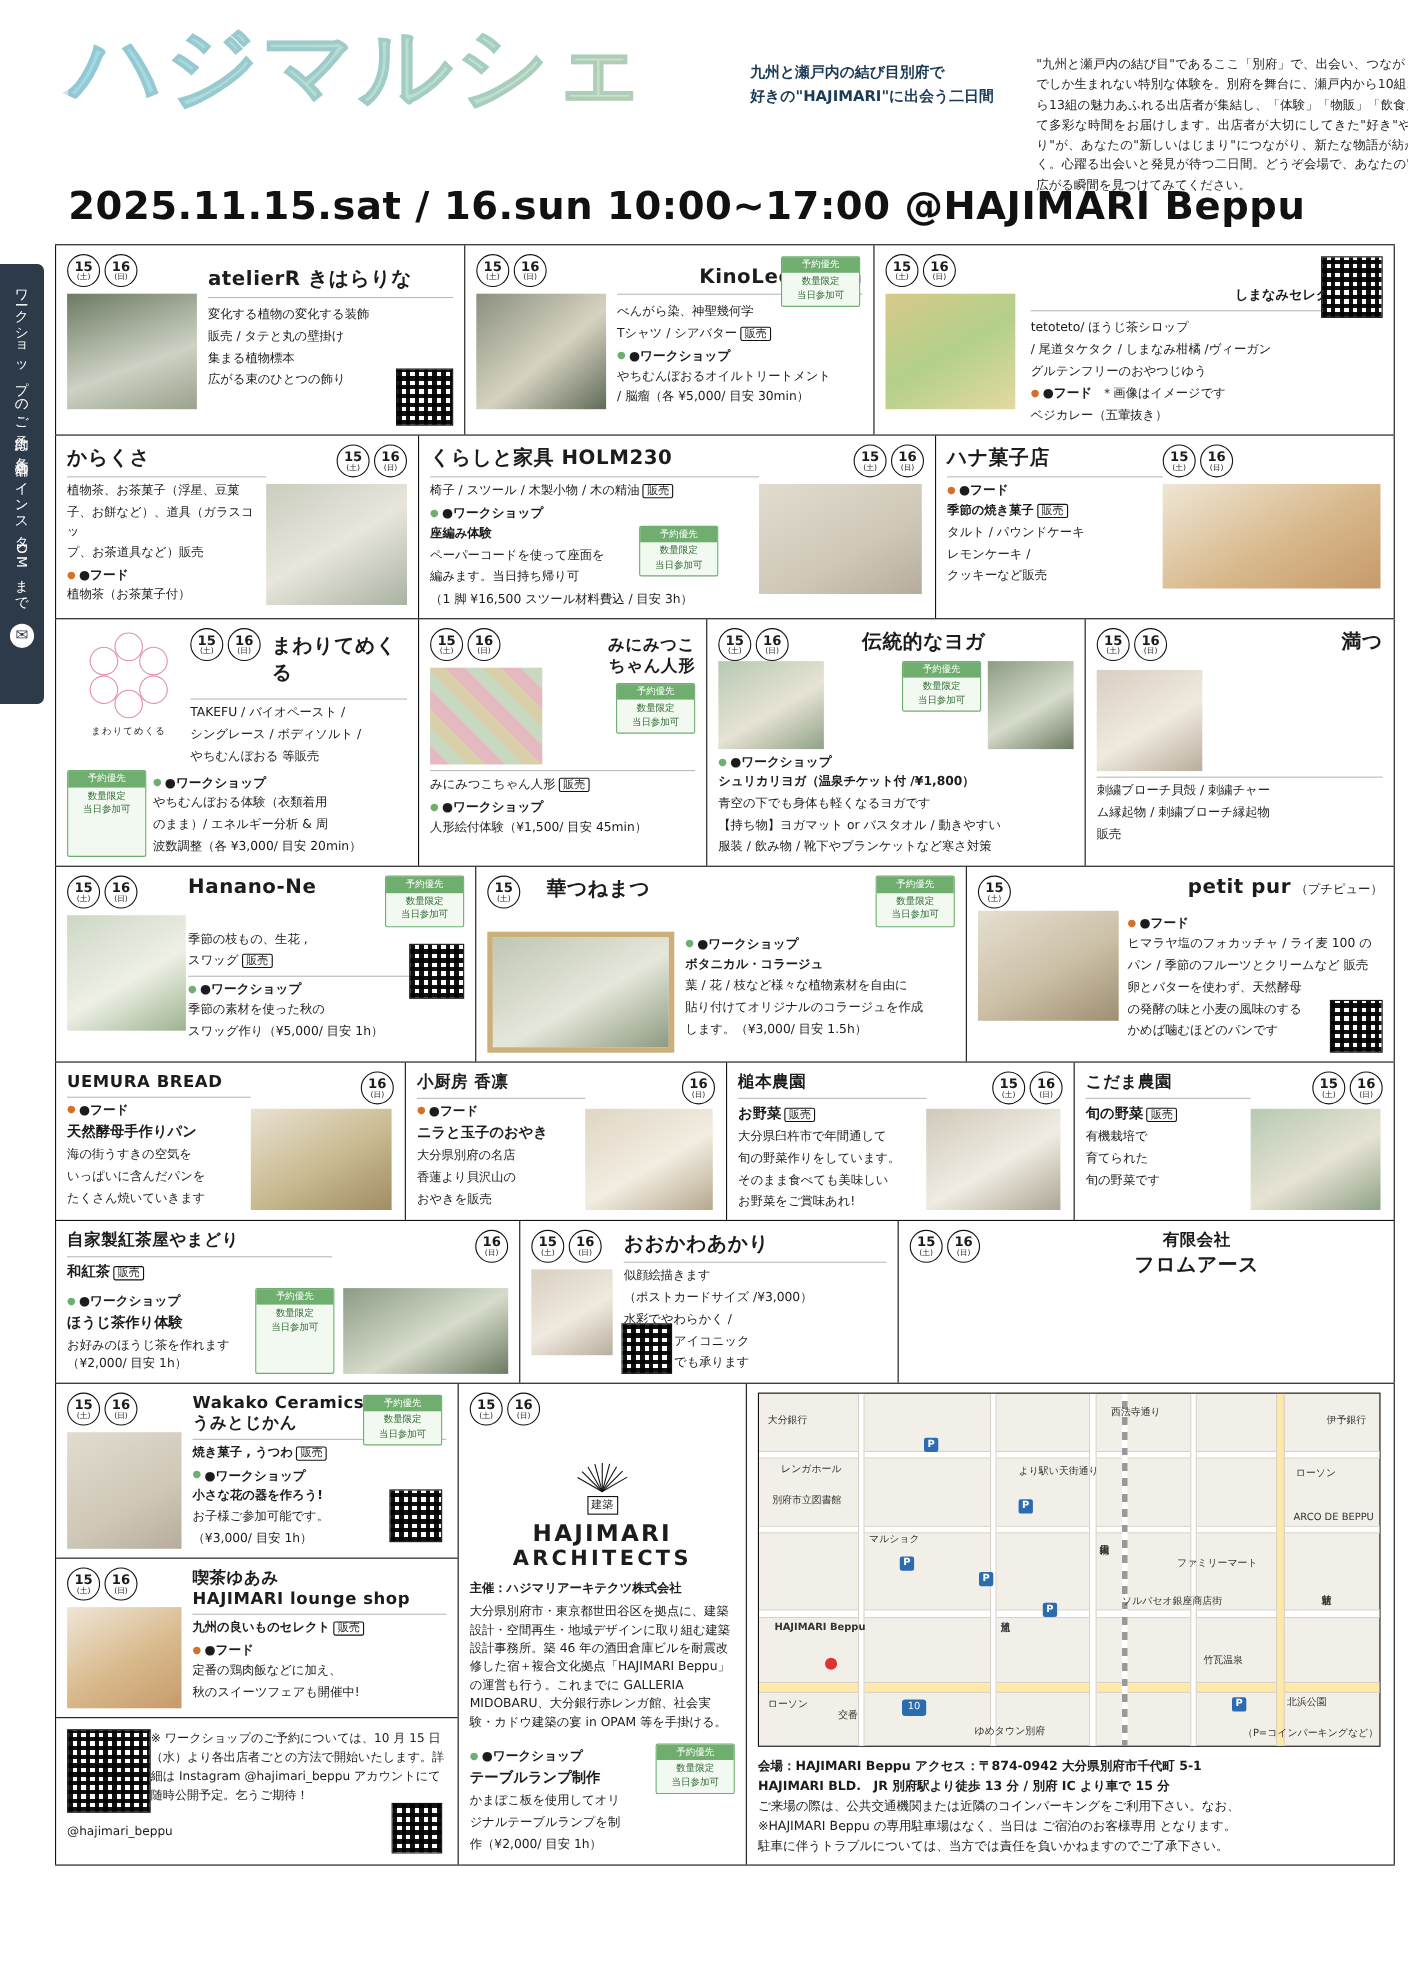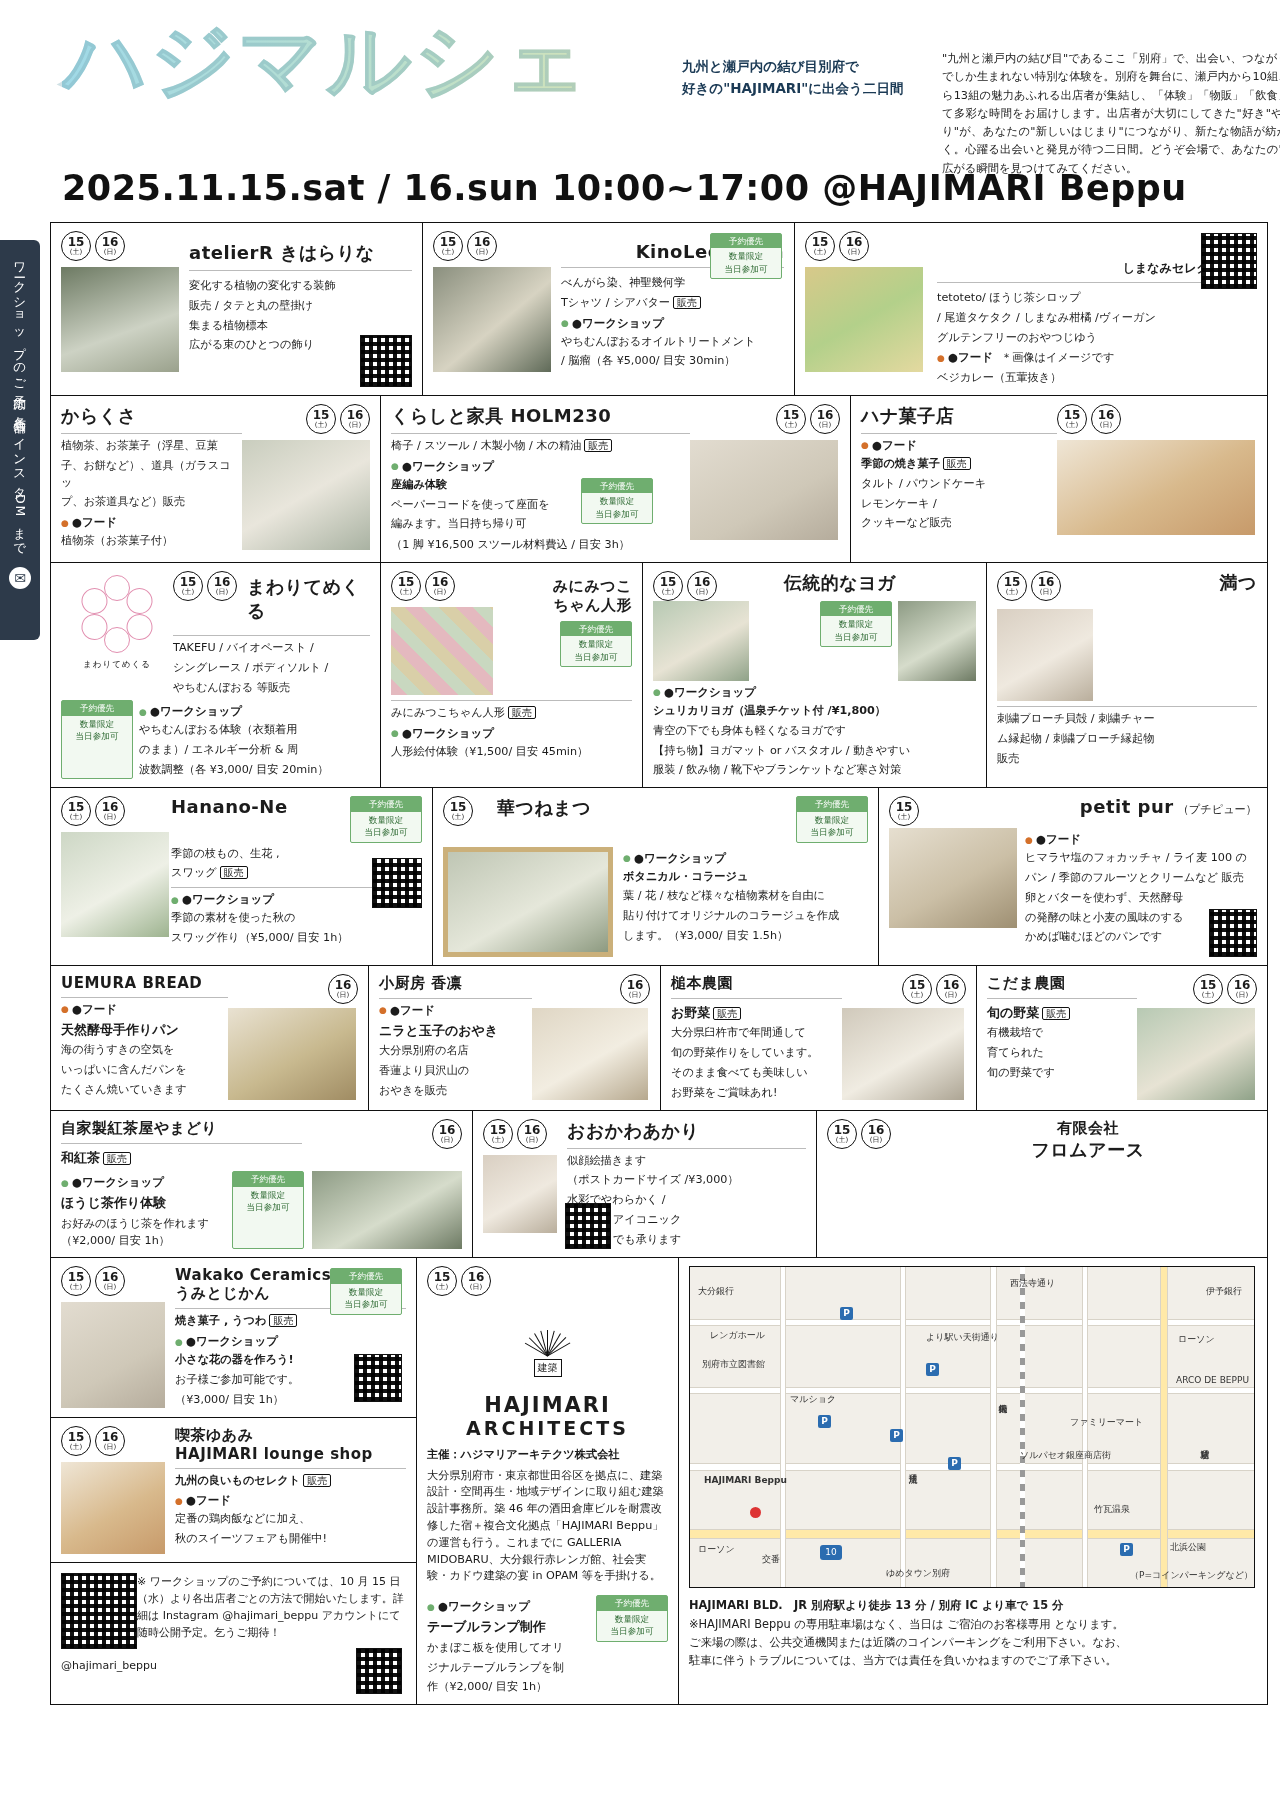--- a/index.html
+++ b/index.html
@@ -137,21 +137,21 @@
   .flower .petal {
     position:absolute; width:26px; height:26px; border-radius:50%;
     border:1.4px solid #e28fb0; left:30px; top:30px;
   }
   .fl-label { text-align:center; font-size:8.5px; margin-top:2px; letter-spacing:1px; }
 
   .arch-logo { text-align:center; }
   .arch-rays { width:150px; height:60px; margin:0 auto; position:relative; }
   .arch-rays span { position:absolute; width:1.4px; height:26px; background:#111; left:74px; bottom:0; transform-origin:bottom center; }
   .arch-kanji { border:1.3px solid #111; font-size:10px; padding:2px 3px; line-height:1.15; display:inline-block; }
-  .arch-title { font-size:21px; letter-spacing:2px; font-weight:bold; margin-top:16px; }
+  .arch-title { font-size:21px; letter-spacing:2px; font-weight:bold; margin-top:5px; }
   .arch-sub { font-size:19px; letter-spacing:3px; font-weight:bold; }
 </style>
 </head>
 <body>
 
 <div class="page">
 
   <div class="sidebar-band">
     <div class="vtext">ワークショップのご予約は各店舗のインスタDMまで</div>
     <div class="msg-icon">✉</div>
@@ -935,22 +935,23 @@
           <div class="p" style="left:150px;top:40px">P</div>
           <div class="p" style="left:236px;top:96px">P</div>
           <div class="p" style="left:128px;top:148px">P</div>
           <div class="p" style="left:200px;top:162px">P</div>
           <div class="p" style="left:258px;top:190px">P</div>
           <div class="p" style="left:430px;top:276px">P</div>
           <div class="venue" style="left:60px;top:240px"></div>
           <div class="hw" style="left:130px;top:278px">10</div>
         </div>
         <div class="venueinfo" style="margin-top:8px">
+          <div style="font-weight:bold">会場：HAJIMARI Beppu  アクセス：〒874-0942 大分県別府市千代町 5-1</div>
           <div style="font-weight:bold">HAJIMARI BLD.　JR 別府駅より徒歩 13 分 / 別府 IC より車で 15 分</div>
+          <div>ご来場の際は、公共交通機関または近隣のコインパーキングをご利用下さい。なお、</div>
           <div>※HAJIMARI Beppu の専用駐車場はなく、当日は ご宿泊のお客様専用 となります。</div>
-          <div>ご来場の際は、公共交通機関または近隣のコインパーキングをご利用下さい。なお、</div>
           <div>駐車に伴うトラブルについては、当方では責任を負いかねますのでご了承下さい。</div>
         </div>
       </div>
     </div>
 
   </div>
 </div>
 
 </body></html>

